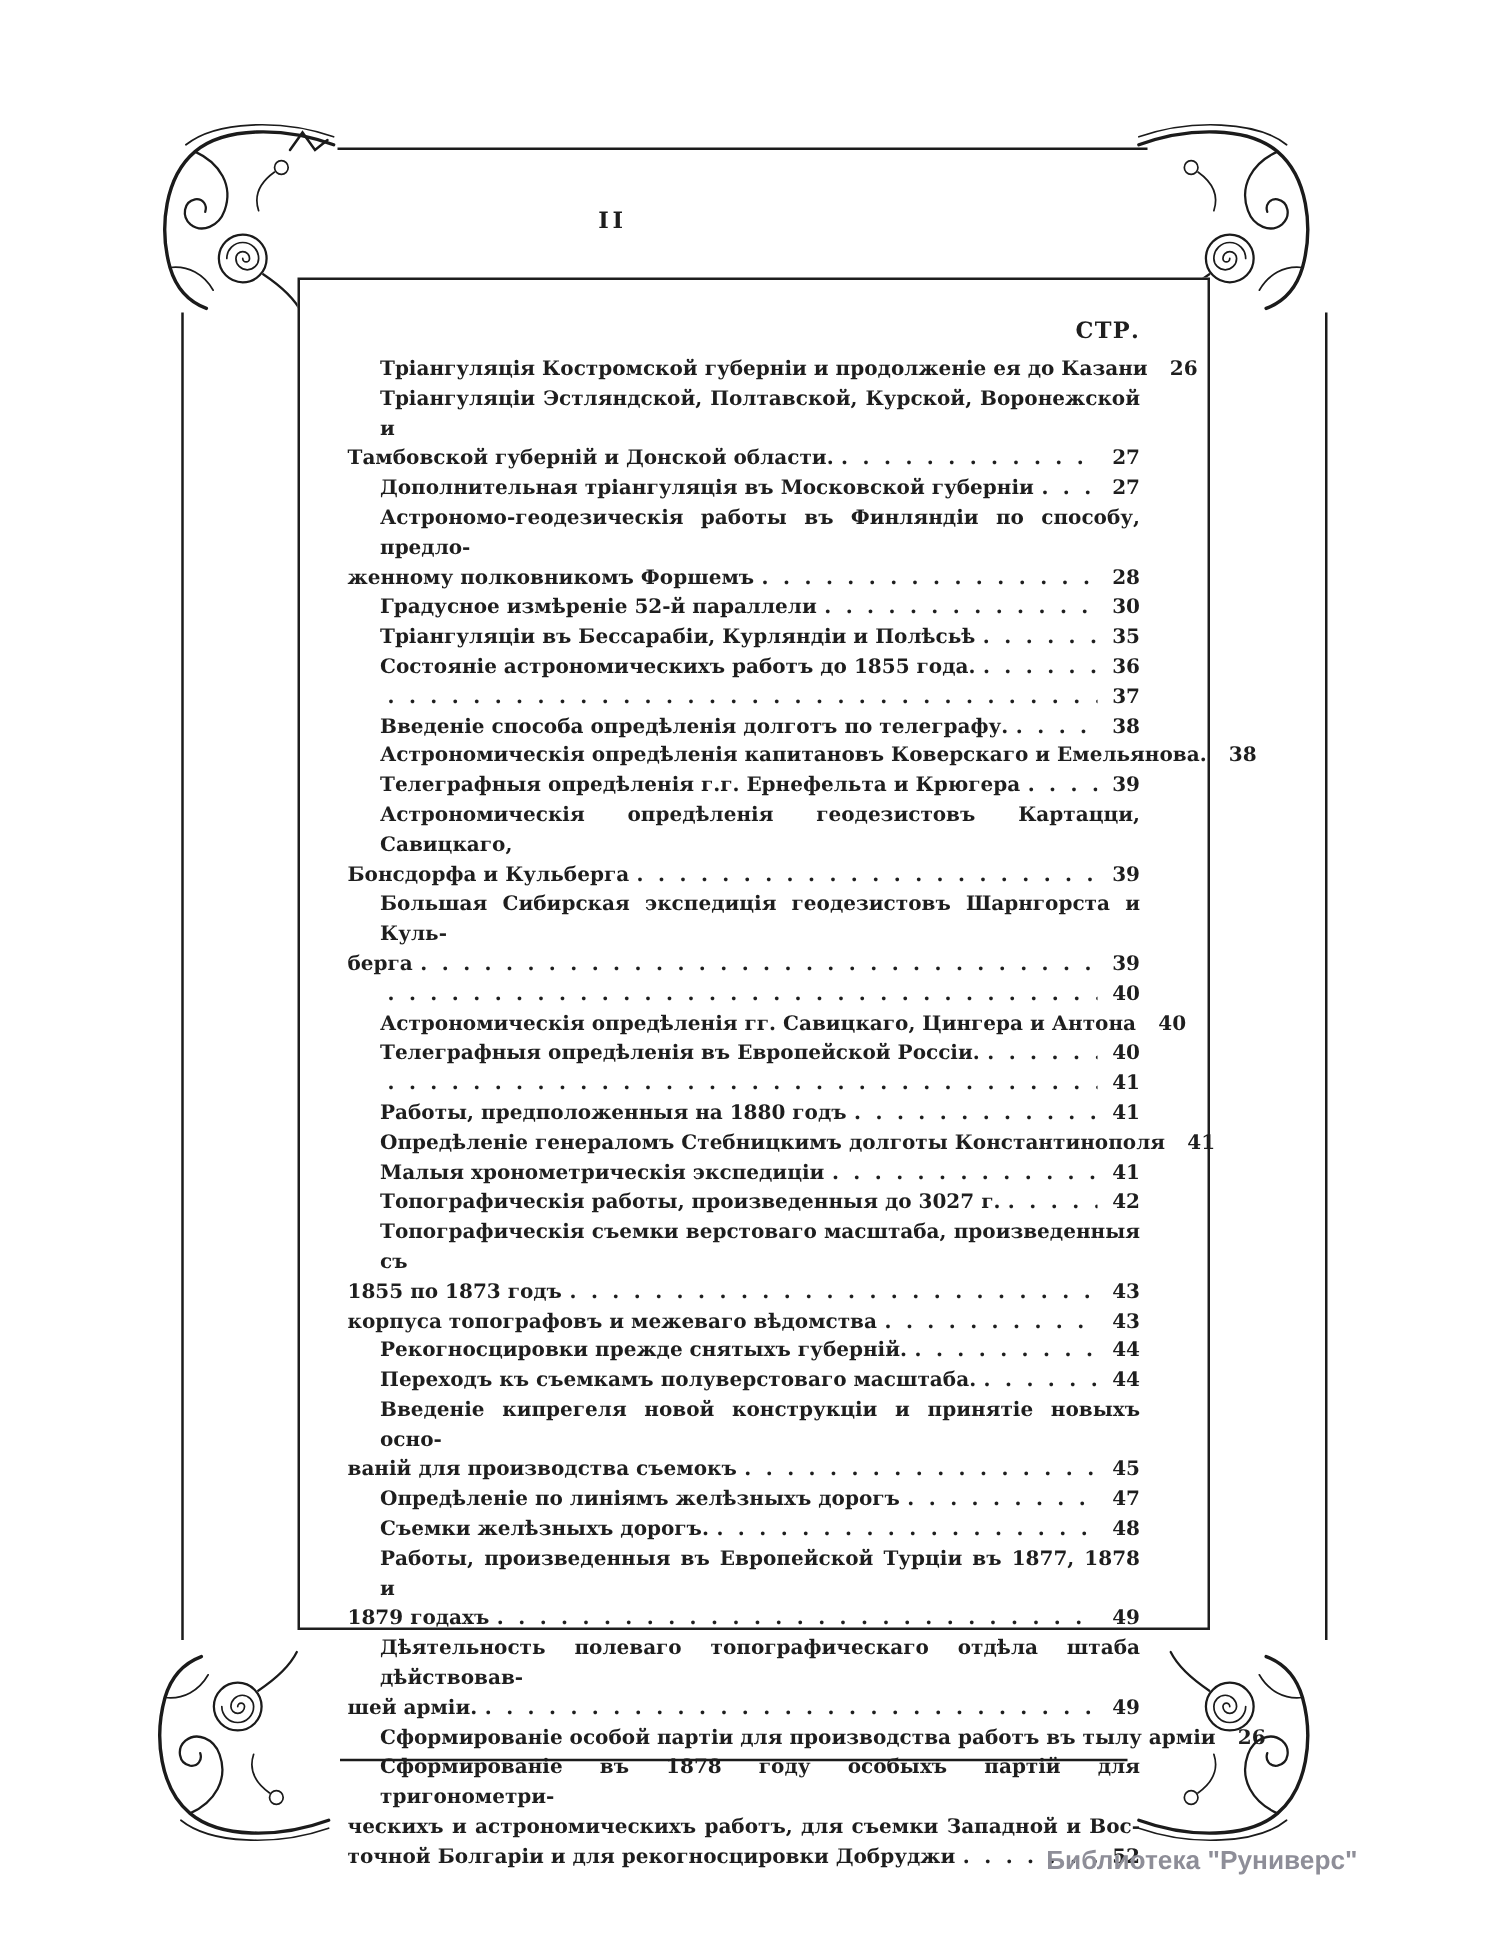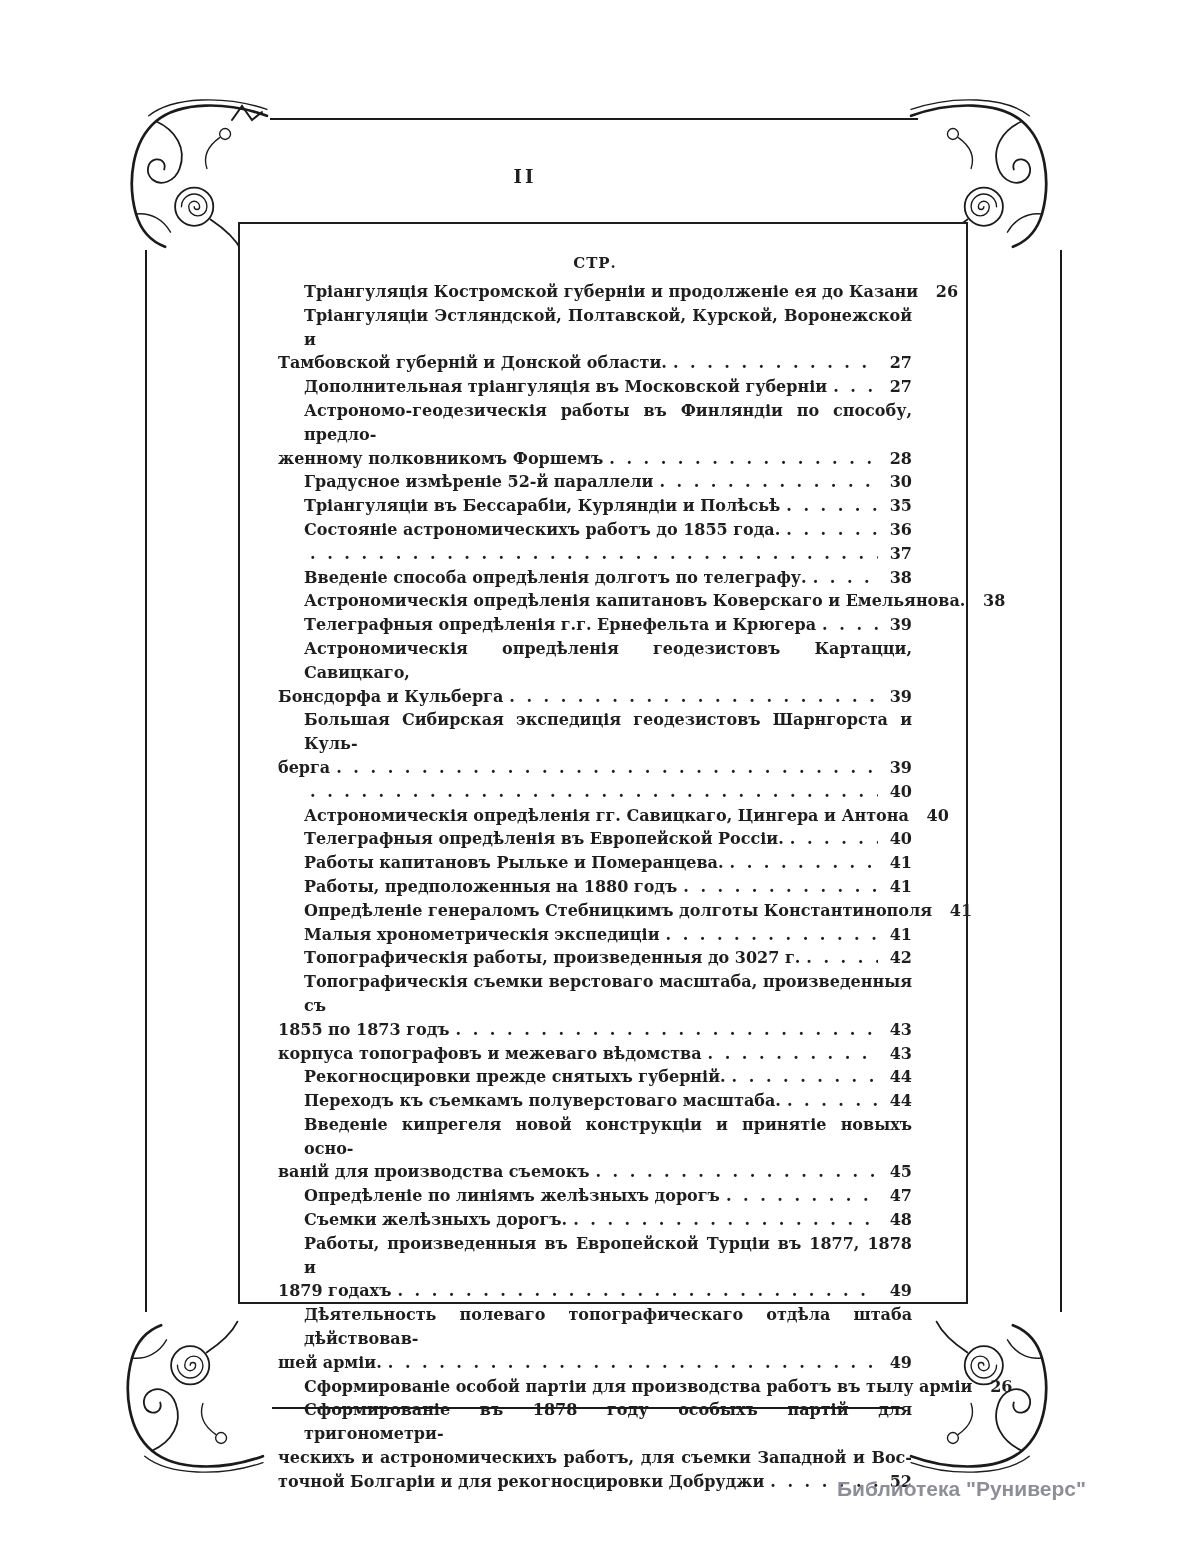--- a/index.html
+++ b/index.html
@@ -24,32 +24,32 @@
   .c-tl { left:116px; top:94px; }
   .c-tr { left:902px; top:94px; transform:scaleX(-1); }
   .c-bl { left:112px; top:1318px; transform:scaleY(-1); }
   .c-br { left:902px; top:1318px; transform:scale(-1,-1); }
 
   .frame-break { position:absolute; left:230px; top:104px; }
 
   
   .folio {
     position:absolute; top:166px; left:0; width:980px;
-    text-align:center; font-size:18px; font-weight:bold; letter-spacing:3px;margin-left:35px;
+    text-align:center; font-size:18px; font-weight:bold; letter-spacing:3px;
   }
 
   
   .content-box {
     position:absolute; left:238px; top:222px; width:730px; height:1082px;
     border:2px solid #1e1e1e; background:#ffffff;
   }
   .toc { position:absolute; inset:0; padding:30px 54px 0 38px; }
 
   .col-header {
-    text-align:center; font-size:15px; font-weight:bold;
+    text-align:right; font-size:18px; font-weight:bold;
     letter-spacing:1px; margin-bottom:8px;
   }
 
   .entry { font-size:16px; font-weight:bold; line-height:23.8px; }
   .line.mid  { text-align:justify; text-align-last:justify; }
   .line.first { padding-left:26px; }
   .line.last { display:flex; align-items:flex-start; }
   .line.last .txt { white-space:nowrap; flex:0 0 auto; }
   .leader {
     flex:1 1 auto; min-width:0; overflow:hidden; white-space:nowrap;
@@ -228,21 +228,20 @@
         </div>
         <div class="entry">
           <div class="line first last">
             <span class="txt">Телеграфныя опредѣленія въ Европейской Россіи.</span>
             <span class="leader">. . . . . . . . . . . . . . . . . . . . . . . . . . . . . . . . . . . . . . . . . . . . . . . . . . . . . . . . . . . . . . . . . . . . . . </span>
             <span class="pg">40</span>
           </div>
         </div>
         <div class="entry">
           <div class="line first last">
-            <span class="txt">Работы капитановъ Рыльке и Померанцева.</span>
             <span class="leader">. . . . . . . . . . . . . . . . . . . . . . . . . . . . . . . . . . . . . . . . . . . . . . . . . . . . . . . . . . . . . . . . . . . . . . </span>
             <span class="pg">41</span>
           </div>
         </div>
         <div class="entry">
           <div class="line first last">
             <span class="txt">Работы, предположенныя на 1880 годъ</span>
             <span class="leader">. . . . . . . . . . . . . . . . . . . . . . . . . . . . . . . . . . . . . . . . . . . . . . . . . . . . . . . . . . . . . . . . . . . . . . </span>
             <span class="pg">41</span>
           </div>

